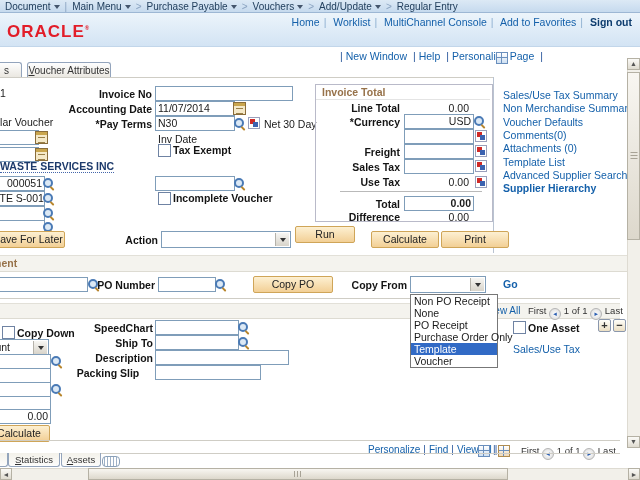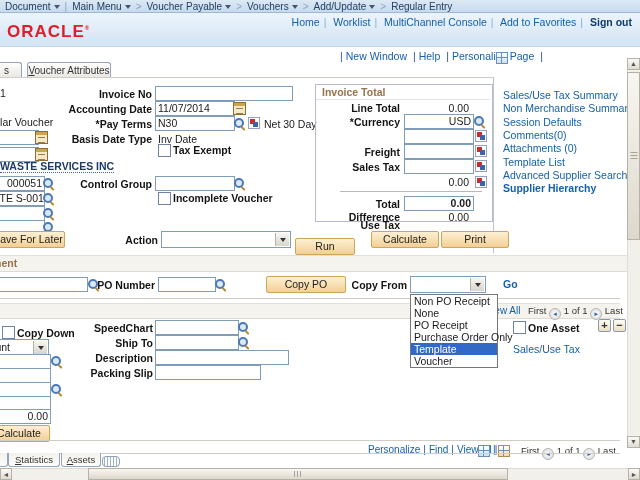--- a/index.html
+++ b/index.html
@@ -96,21 +96,21 @@
 </head>
 <body>
 
 <div id="screen">
 
   <div class="abs topbar">
     <span><span>Document</span><span class="caret"></span></span>
     <span class="tb-div">|</span>
     <span><span>Main Menu</span><span class="caret"></span></span>
     <span class="tb-div">&gt;</span>
-    <span><span>Voucher Payable</span><span class="caret"></span></span>
+    <span><span>Purchase Payable</span><span class="caret"></span></span>
     <span class="tb-div">&gt;</span>
     <span><span>Vouchers</span><span class="caret"></span></span>
     <span class="tb-div">&gt;</span>
     <span><span>Add/Update</span><span class="caret"></span></span>
     <span class="tb-div">&gt;</span>
     <span>Regular Entry</span>
   </div>
 
   <div class="abs band">
     <div class="hlinks">
@@ -157,25 +157,23 @@
   <div class="rlab" style="left:42px;top:88px;width:110px;">Invoice No</div>
   <div class="inp" style="left:155px;top:86px;width:132px;"></div>
   <div class="rlab" style="left:42px;top:103px;width:110px;">Accounting Date</div>
   <div class="inp" style="left:155px;top:101px;width:74px;">11/07/2014</div>
   <div class="cal" style="left:233px;top:102px;"></div>
   <div class="rlab" style="left:42px;top:118px;width:110px;">*Pay Terms</div>
   <div class="inp" style="left:155px;top:116px;width:74px;">N30</div>
   <div class="mag" style="left:233px;top:117px;"></div>
   <div class="xfer" style="left:248px;top:117px;"></div>
   <div class="abs" style="left:264px;top:118px;">Net 30 Day</div>
-  <div class="rlab" style="left:42px;top:133px;width:110px;">Basis Date Type</div>
   <div class="abs" style="left:158px;top:133px;">Inv Date</div>
   <div class="cb" style="left:158px;top:144px;"></div>
   <div class="abs lbl" style="left:173px;top:144px;">Tax Exempt</div>
-  <div class="rlab" style="left:42px;top:178px;width:110px;">Control Group</div>
   <div class="inp" style="left:155px;top:176px;width:74px;"></div>
   <div class="mag" style="left:233px;top:177px;"></div>
   <div class="cb" style="left:158px;top:192px;"></div>
   <div class="abs lbl" style="left:173px;top:192px;">Incomplete Voucher</div>
 
   <div class="groupbox" style="left:315px;top:84px;width:176px;height:136px;"></div>
   <div class="abs gb-title" style="left:322px;top:86px;text-align:center;">Invoice Total</div>
   <div class="hline" style="left:316px;top:99px;width:174px;background:#e4e4e4;"></div>
   <div class="rlab" style="left:290px;top:102px;width:110px;">Line Total</div>
   <div class="abs num" style="left:405px;top:102px;width:64px;">0.00</div>
@@ -183,58 +181,58 @@
   <div class="inp num" style="left:404px;top:114px;width:64px;">USD</div>
   <div class="mag" style="left:473px;top:115px;"></div>
   <div class="inp num" style="left:404px;top:129px;width:64px;"></div>
   <div class="xfer" style="left:475px;top:130px;"></div>
   <div class="rlab" style="left:290px;top:146px;width:110px;">Freight</div>
   <div class="inp num" style="left:404px;top:144px;width:64px;"></div>
   <div class="xfer" style="left:475px;top:145px;"></div>
   <div class="rlab" style="left:290px;top:161px;width:110px;">Sales Tax</div>
   <div class="inp num" style="left:404px;top:159px;width:64px;"></div>
   <div class="xfer" style="left:475px;top:160px;"></div>
-  <div class="rlab" style="left:290px;top:176px;width:110px;margin-top:43px;">Use Tax</div>
+  <div class="rlab" style="left:290px;top:176px;width:110px;">Use Tax</div>
   <div class="abs num" style="left:405px;top:176px;width:64px;">0.00</div>
   <div class="xfer" style="left:475px;top:176px;"></div>
   <div class="hline" style="left:340px;top:191px;width:142px;background:#b9b9b9;"></div>
   <div class="rlab" style="left:290px;top:198px;width:110px;">Total</div>
   <div class="inp num" style="left:404px;top:196px;width:64px;font-weight:bold;">0.00</div>
   <div class="rlab" style="left:290px;top:211px;width:110px;">Difference</div>
   <div class="abs num" style="left:405px;top:211px;width:64px;">0.00</div>
 
   <div class="abs link" style="left:503px;top:89px;">Sales/Use Tax Summary</div>
   <div class="abs link" style="left:503px;top:102px;">Non Merchandise Summary</div>
-  <div class="abs link" style="left:503px;top:116px;">Session Defaults</div>
+  <div class="abs link" style="left:503px;top:116px;">Voucher Defaults</div>
   <div class="abs link" style="left:503px;top:129px;">Comments(0)</div>
   <div class="abs link" style="left:503px;top:142px;">Attachments (0)</div>
   <div class="abs link" style="left:503px;top:156px;">Template List</div>
   <div class="abs link" style="left:503px;top:169px;">Advanced Supplier Search</div>
   <div class="abs link" style="left:503px;top:182px;font-weight:bold;">Supplier Hierarchy</div>
 
   <div class="btn" style="left:-9px;top:231px;width:72px;">Save For Later</div>
   <div class="rlab" style="left:48px;top:234px;width:110px;">Action</div>
   <div class="sel" style="left:161px;top:231px;width:128px;height:15px;">
       <span class="selarrow">
         <i></i>
       </span>
     </div>
-  <div class="btn" style="left:295px;top:226px;width:58px;margin-top:12px;">Run</div>
+  <div class="btn" style="left:295px;top:226px;width:58px;">Run</div>
   <div class="btn" style="left:371px;top:231px;width:66px;">Calculate</div>
   <div class="btn" style="left:441px;top:231px;width:66px;">Print</div>
 
   <div class="secband" style="left:0;top:255px;width:627px;height:15px;">
     <span class="abs gb-title" style="left:-131px;top:1px;white-space:nowrap;">Copy From Source Document</span>
   </div>
   <div class="inp" style="left:-30px;top:277px;width:112px;"></div>
   <div class="mag" style="left:87px;top:278px;"></div>
   <div class="rlab" style="left:85px;top:279px;width:70px;">PO Number</div>
   <div class="inp" style="left:158px;top:277px;width:52px;"></div>
   <div class="mag" style="left:214px;top:278px;"></div>
-  <div class="btn" style="left:266px;top:276px;width:78px;text-align:center;">Copy PO</div>
+  <div class="btn" style="left:253px;top:276px;width:78px;text-align:center;">Copy PO</div>
   <div class="rlab" style="left:337px;top:279px;width:70px;">Copy From</div>
   <div class="sel" style="left:410px;top:276px;width:74px;height:15px;">
       <span class="selarrow">
         <i></i>
       </span>
     </div>
   <div class="abs link" style="left:503px;top:278px;font-weight:bold;">Go</div>
   <div class="hline" style="left:0;top:298px;width:620px;"></div>
 
   <div class="secband" style="left:0;top:303px;width:620px;height:14px;"></div>
@@ -284,21 +282,21 @@
   <div class="btn" style="left:-12px;top:425px;width:60px;">Calculate</div>
 
   <div class="rlab" style="left:63px;top:322px;width:90px;">SpeedChart</div>
   <div class="inp" style="left:155px;top:320px;width:78px;"></div>
   <div class="mag" style="left:237px;top:321px;"></div>
   <div class="rlab" style="left:63px;top:337px;width:90px;">Ship To</div>
   <div class="inp" style="left:155px;top:335px;width:78px;"></div>
   <div class="mag" style="left:237px;top:336px;"></div>
   <div class="rlab" style="left:63px;top:352px;width:90px;">Description</div>
   <div class="inp" style="left:155px;top:350px;width:128px;"></div>
-  <div class="rlab" style="left:63px;top:367px;width:90px;">Packing Slip</div>
+  <div class="rlab" style="left:63px;top:367px;width:90px;text-align:center;">Packing Slip</div>
   <div class="inp" style="left:155px;top:365px;width:100px;"></div>
 
   <div class="hline" style="left:0;top:440px;width:620px;"></div>
   <div class="abs" style="left:368px;top:444px;font-size:10px;white-space:nowrap;">
     <span class="link">Personalize</span><span class="psep">|</span><span class="link">Find</span><span class="psep">|</span><span class="link">View All</span><span class="psep">|</span>
   </div>
   <div class="gicon" style="left:478px;top:445px;"></div>
   <span class="abs psep" style="left:490px;top:444px;font-size:10px;">|</span>
   <div class="gicon" style="left:498px;top:445px;background:linear-gradient(#fff,#f0d9b8);border-color:#b08c4f;"></div>
   <div class="pg" style="left:521px;top:445px;">

